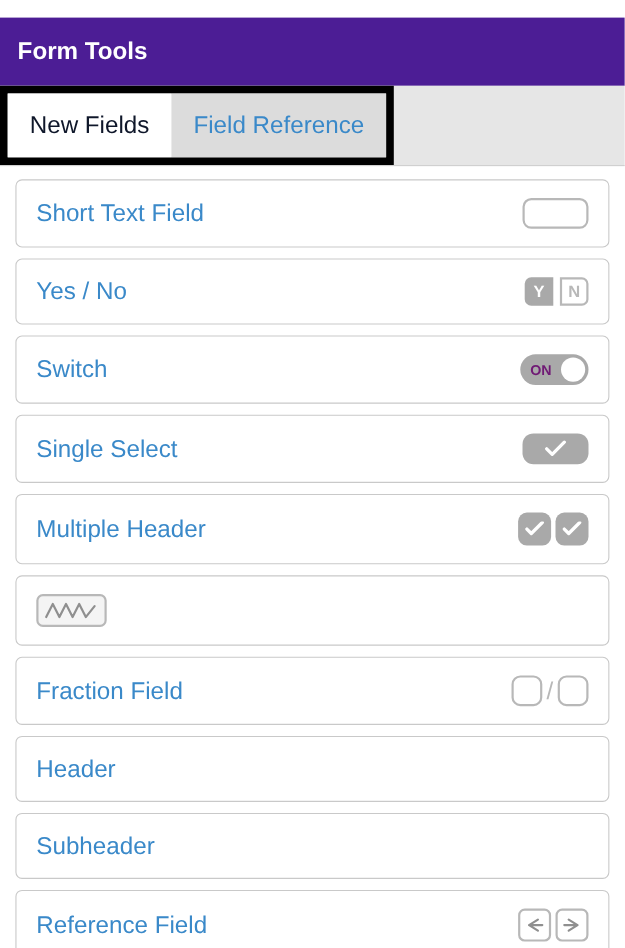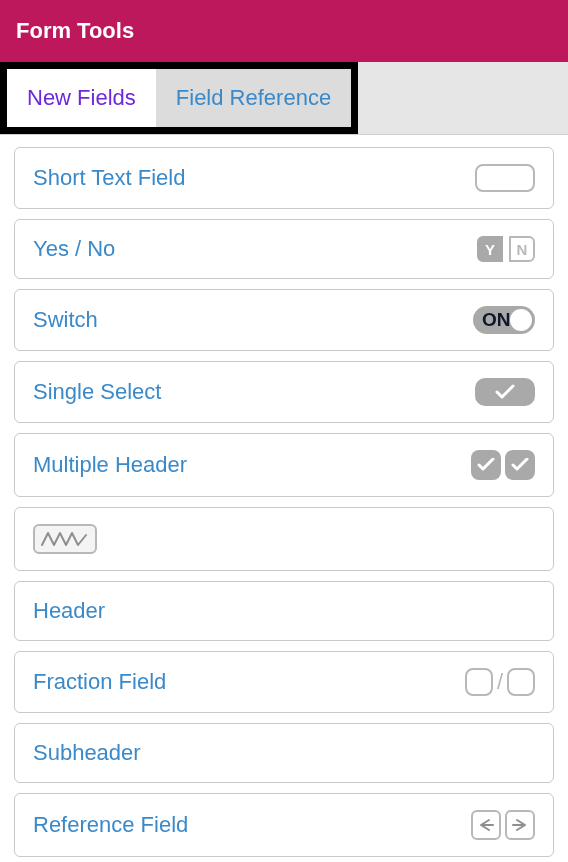--- a/index.html
+++ b/index.html
@@ -1,43 +1,44 @@
 <!DOCTYPE html>
 <html><head>
 <meta charset="utf-8">
 <style>
   * { box-sizing: border-box; margin: 0; padding: 0; }
   html, body { width: 568px; height: 862px; font-family: -apple-system, Helvetica, Arial, sans-serif; background: #fff; }
   .header {
-    background: #be185d;
+    background: #4c1d95;
     color: #fff;
     font-weight: 700;
     font-size: 22px;
     padding: 18px 16px;
+    margin-top: 16px;
   }
   .tabs-wrap {
     background: #e6e6e6;
     border-bottom: 1px solid #d0d0d0;
     padding: 0;
   }
   .tabs-highlight {
     border: 7px solid #000;
     display: inline-flex;
     margin: 0;
   }
   .tab {
     padding: 16px 20px;
     font-size: 22px;
     cursor: pointer;
     background: #dcdcdc;
     color: #3a89c9;
   }
   .tab.active {
     background: #fff;
-    color: #6d28d9;
+    color: #0f172a;
   }
   .list {
     padding: 12px 14px 0 14px;
     display: flex;
     flex-direction: column;
     gap: 10px;
   }
   .item {
     border: 1px solid #c9c9c9;
     border-radius: 6px;
@@ -76,21 +77,21 @@
   .ic-yn span:first-child {
     background: #a9a9a9; color: #fff; border-color:#a9a9a9;
     border-radius: 6px 0 0 6px;
   }
   .ic-switch {
     width: 62px; height: 28px;
     background: #a9a9a9;
     border-radius: 14px;
     position: relative;
     display: flex; align-items: center;
-    color: #0f172a; font-weight:700; font-size:19px;
+    color: #701a75; font-weight:700; font-size:13px;
     padding-left: 9px;
   }
   .ic-switch::after {
     content: "";
     position: absolute; right: 3px; top: 3px;
     width: 22px; height: 22px;
     background: #fff; border-radius: 50%;
   }
   .ic-pill {
     width: 60px; height: 28px;
@@ -200,33 +201,33 @@
     <span class="glyph">
       <span class="ic-freedraw">
         <svg width="50" height="20" viewBox="0 0 50 20">
             <path d="M2 16 L8 4 L14 16 L20 4 L26 16 L32 4 L38 16 L46 6" stroke="#8f8f8f" stroke-width="2" fill="none" stroke-linecap="round" stroke-linejoin="round"></path>
           </svg>
       </span>
     </span>
   </div>
 
   <div class="item">
-    <span class="item-label">Header</span>
-  </div>
-
-  <div class="item">
     <span class="item-label">Fraction Field</span>
     <span class="glyph ic-fraction">
       <span class="ic-fr-box"></span>
         <span class="slash">/</span>
         <span class="ic-fr-box"></span>
     </span>
   </div>
 
   <div class="item">
+    <span class="item-label">Header</span>
+  </div>
+
+  <div class="item">
     <span class="item-label">Subheader</span>
   </div>
 
   <div class="item">
     <span class="item-label">Reference Field</span>
     <span class="glyph ic-ref">
       <span class="ic-ref-box">
           <svg width="18" height="14" viewBox="0 0 18 14">
             <path d="M12 2 L4 7 L12 12 M4 7 H16" stroke="#8f8f8f" stroke-width="2" fill="none" stroke-linecap="round" stroke-linejoin="round"></path>
           </svg>

